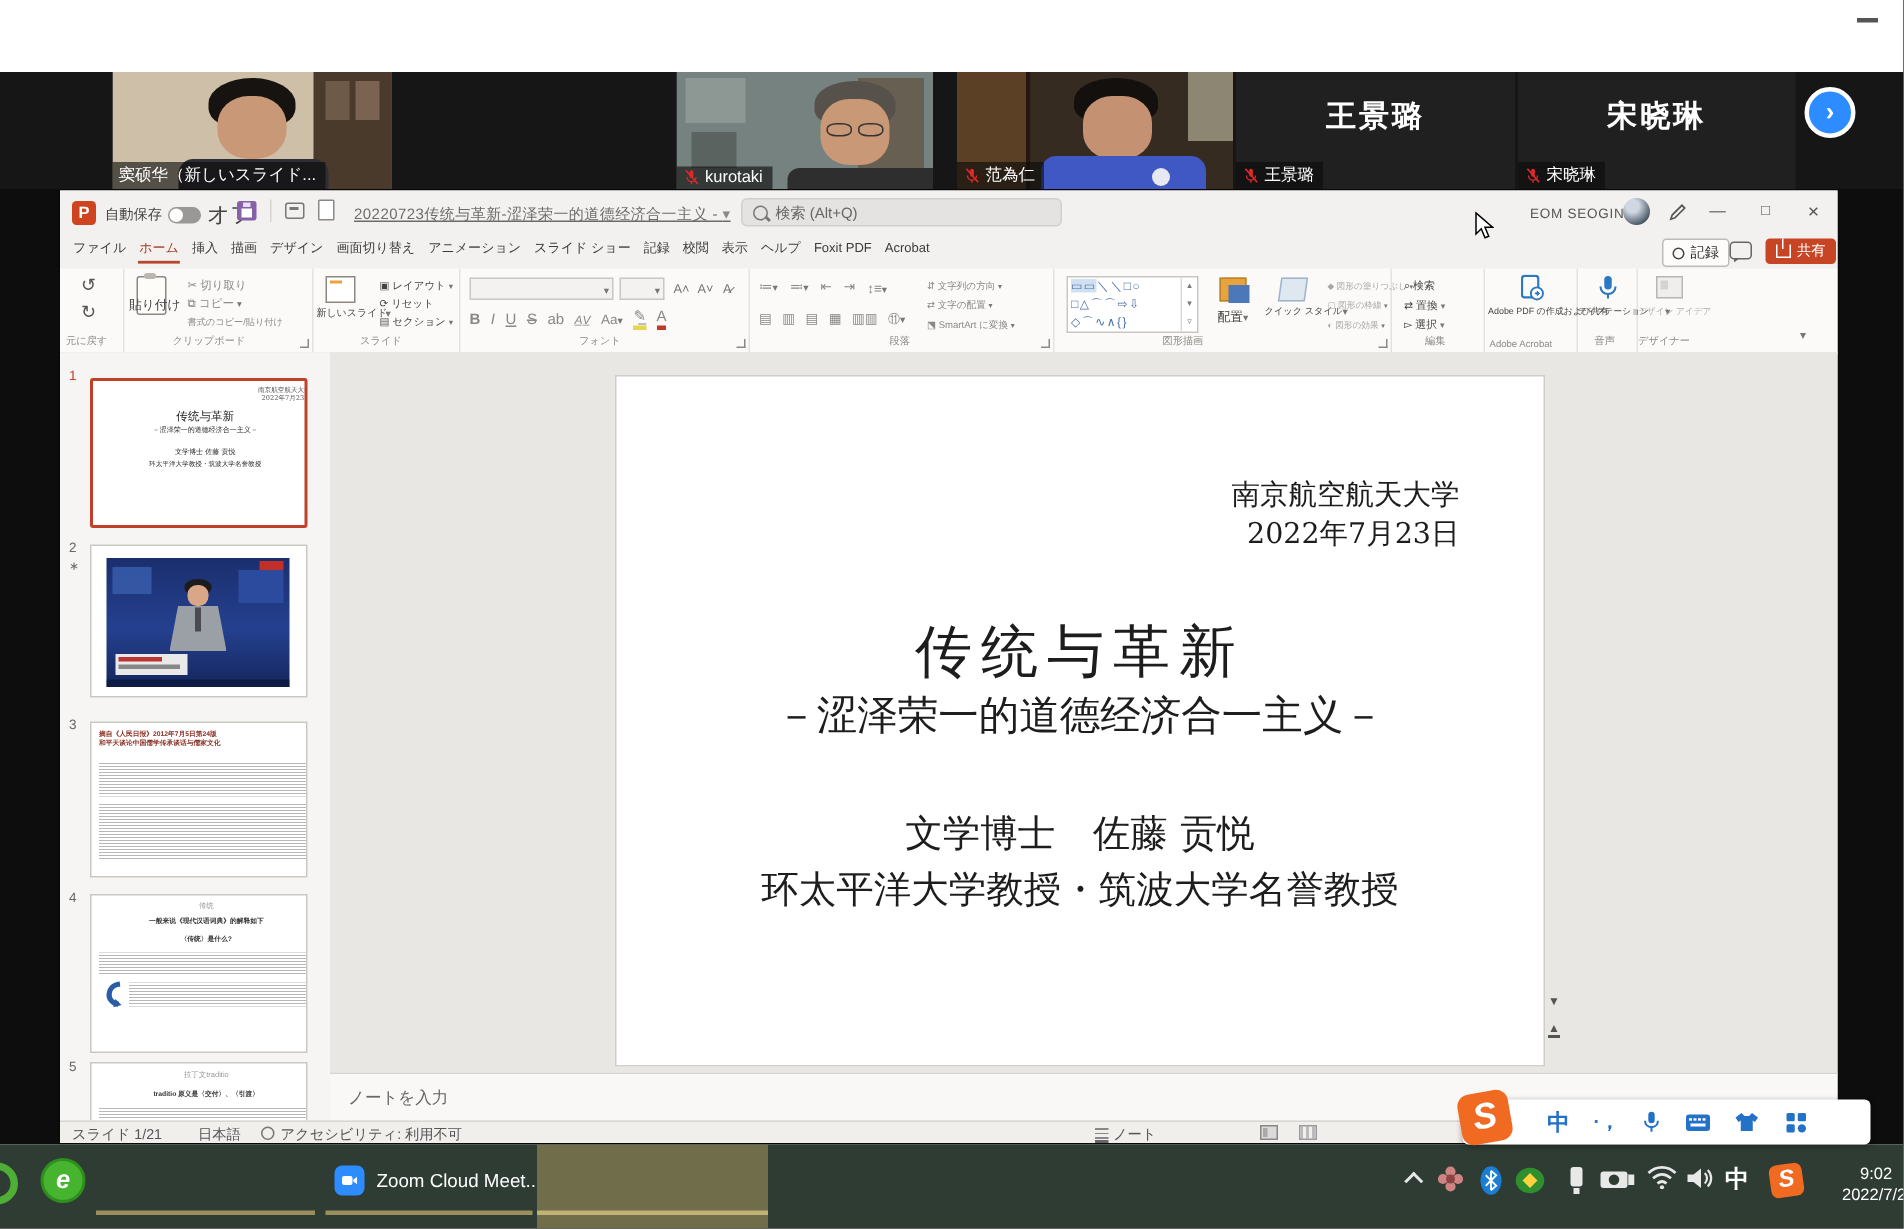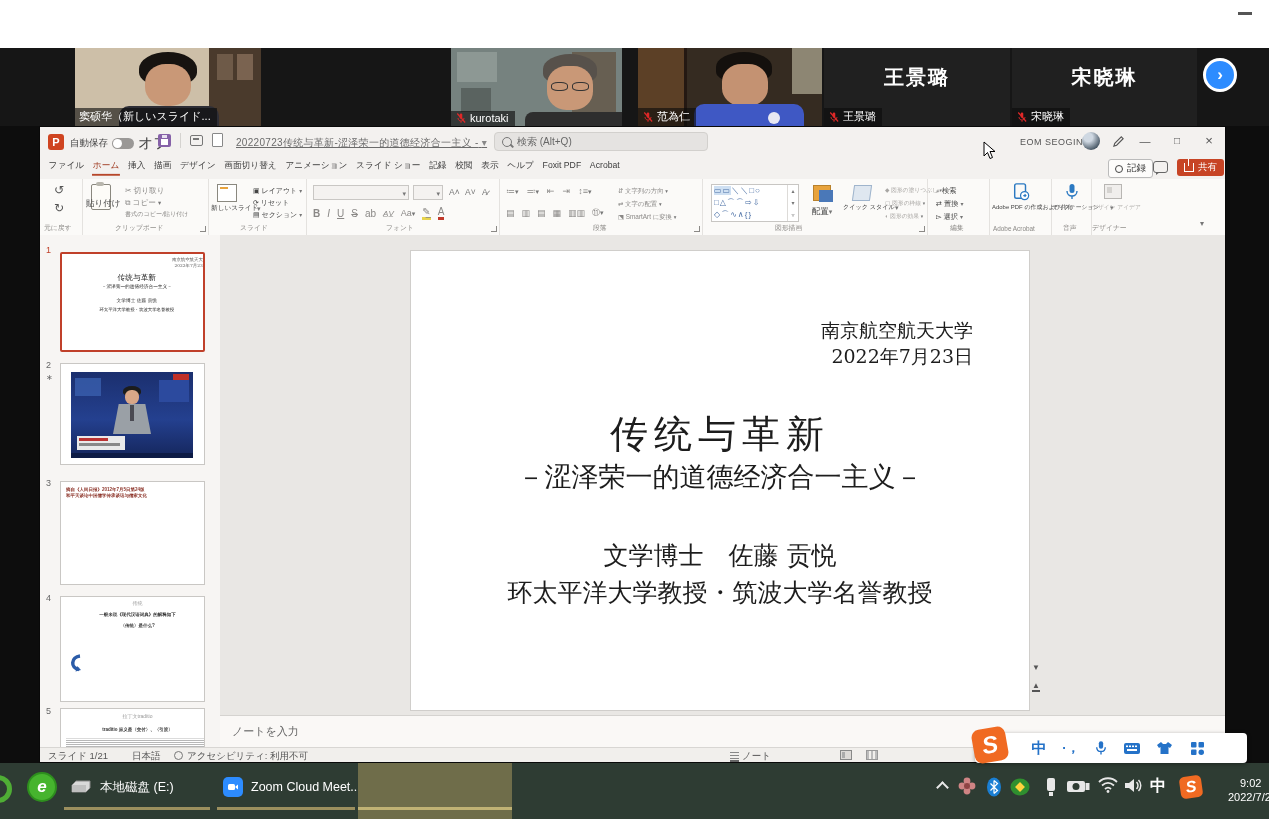--- a/index.html
+++ b/index.html
@@ -535,27 +535,20 @@
             <rect x="8.5" y="8.5" width="5.5" height="5.5" rx="3"></rect>
           </g>
         </svg>
     </div>
   </div>
 
   <div class="taskbar">
     <div class="s" style="left:-16px;top:12px;width:28px;height:28px;border-radius:50%;border:5px solid #4fae35;box-sizing:border-box;"></div>
     <div class="s" style="left:27px;top:9px;width:30px;height:30px;border-radius:50%;background:#46b42e;border:2px solid #2e8f1e;box-sizing:border-box;color:#fff;font-weight:bold;font-size:17px;display:flex;align-items:center;justify-content:center;font-style:italic;">e</div>
 
-    <div class="task" style="left:62px;width:150px;">
-      <svg width="22" height="16" viewBox="0 0 22 16">
-        <path d="M2 6 L6 2 L20 2 L20 9 L16 13 L2 13 Z" fill="#d9d9d9" stroke="#8a8a8a" stroke-width="1"></path>
-        <path d="M2 6 L16 6 L16 13 L2 13 Z" fill="#bfbfbf"></path>
-      </svg>
-      <span>本地磁盘 (E:)</span>
-    </div>
     <div class="underl" style="left:64px;width:146px;"></div>
 
     <div class="task" style="left:215px;width:142px;">
       <span class="zoomicon">
         <svg width="12" height="12" viewBox="0 0 12 12">
             <rect x="1" y="3" width="7" height="6" rx="1.5" fill="#fff"></rect>
             <path d="M8.5 5.5 L11 3.5 L11 8.5 L8.5 6.5 Z" fill="#fff"></path>
           </svg>
       </span>
       <span>Zoom Cloud Meet...</span>

